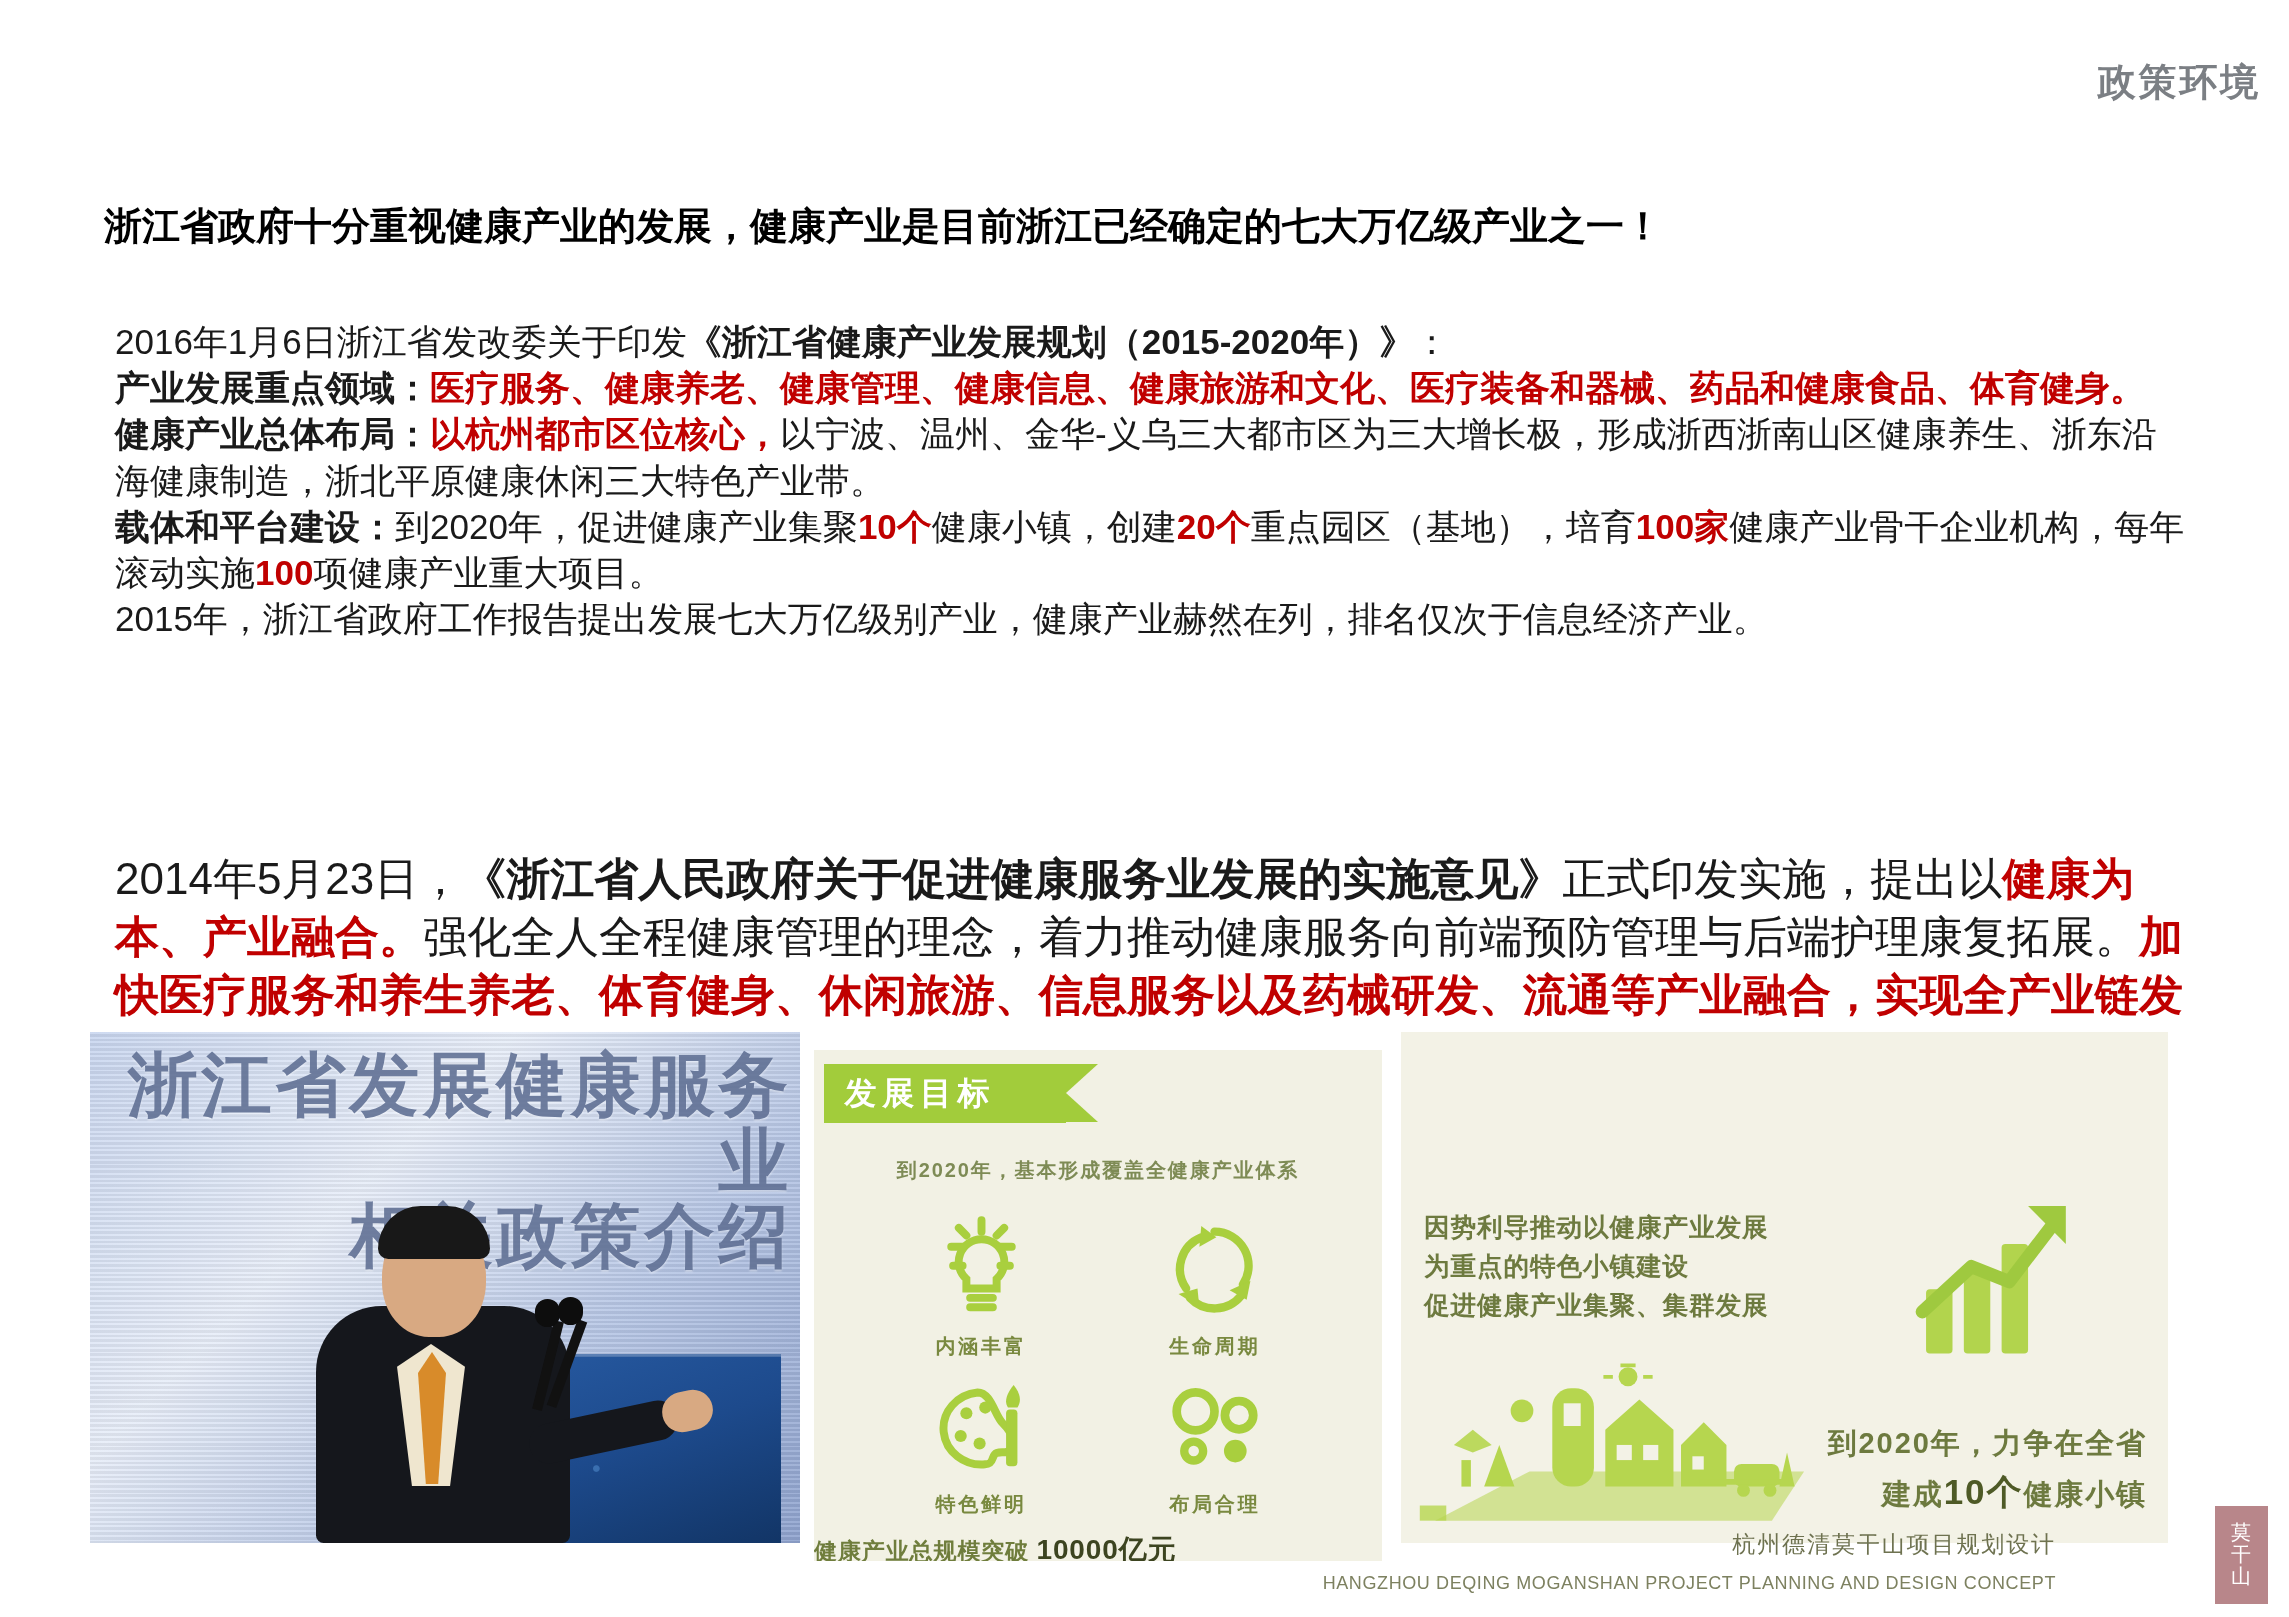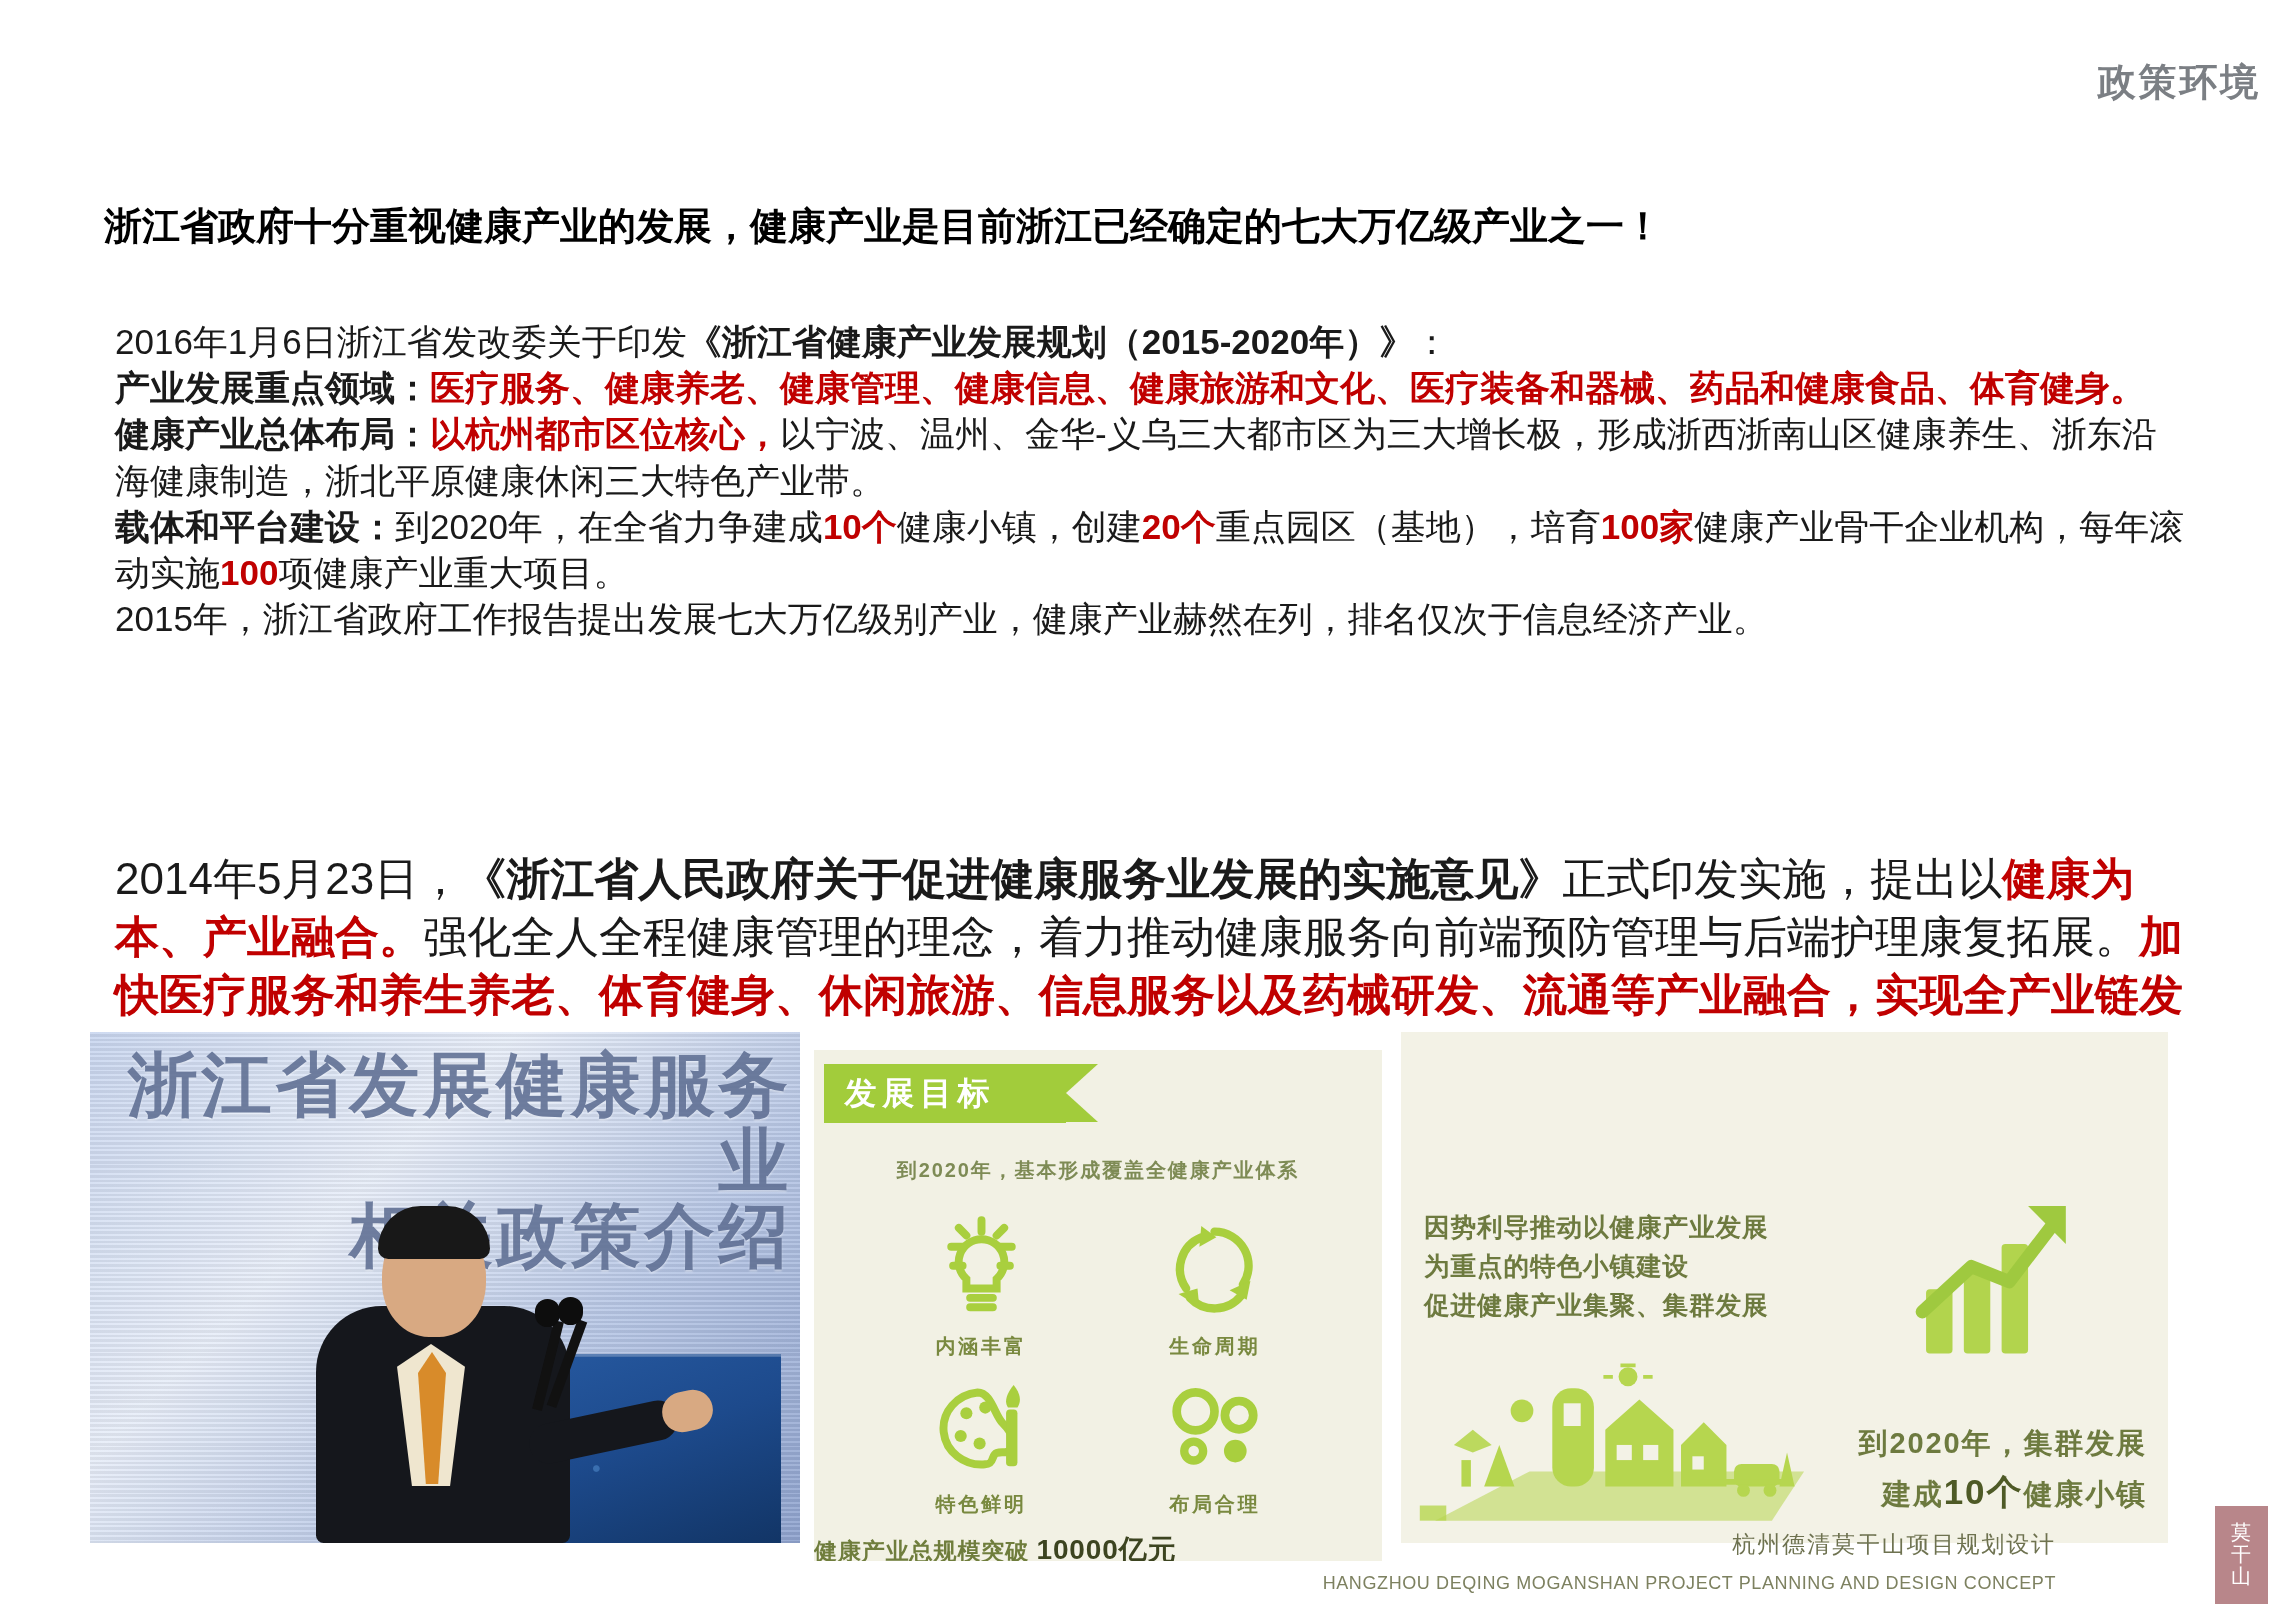--- a/index.html
+++ b/index.html
@@ -217,21 +217,21 @@
 
     <p class="para">
       <span class="b">产业发展重点领域：</span><span class="redb">医疗服务、健康养老、健康管理、健康信息、健康旅游和文化、医疗装备和器械、药品和健康食品、体育健身。</span>
     </p>
 
     <p class="para">
       <span class="b">健康产业总体布局：</span><span class="redb">以杭州都市区位核心，</span><span>以宁波、温州、金华-义乌三大都市区为三大增长极，形成浙西浙南山区健康养生、浙东沿海健康制造，浙北平原健康休闲三大特色产业带。</span>
     </p>
 
     <p class="para">
-      <span class="b">载体和平台建设：</span><span>到2020年，在全省力争建成</span><span class="redb">10个</span><span>健康小镇，创建</span><span class="redb">20个</span><span>重点园区（基地），培育</span><span class="redb">100家</span><span>健康产业骨干企业机构，每年滚动实施</span><span class="redb">100</span><span>项健康产业重大项目。</span>
+      <span class="b">载体和平台建设：</span><span>到2020年，促进健康产业集聚</span><span class="redb">10个</span><span>健康小镇，创建</span><span class="redb">20个</span><span>重点园区（基地），培育</span><span class="redb">100家</span><span>健康产业骨干企业机构，每年滚动实施</span><span class="redb">100</span><span>项健康产业重大项目。</span>
     </p>
 
     <p class="para">2015年，浙江省政府工作报告提出发展七大万亿级别产业，健康产业赫然在列，排名仅次于信息经济产业。</p>
   </div>
 
   <div class="body-block2">
     <p class="para">
       <span>2014年5月23日，</span><span class="b">《浙江省人民政府关于促进健康服务业发展的实施意见》</span><span>正式印发实施，提出以</span><span class="redb">健康为本、产业融合。</span><span>强化全人全程健康管理的理念，着力推动健康服务向前端预防管理与后端护理康复拓展。</span><span class="redb">加快医疗服务和养生养老、体育健身、休闲旅游、信息服务以及药械研发、流通等产业融合，实现全产业链发展。</span>
     </p>
   </div>
@@ -374,21 +374,21 @@
             <path d="M108 6 l8 0 M104 12 l-5 0 M120 12 l5 0" stroke="#b6d64f" stroke-width="2"></path>
             <path d="M2 80 l14 0 0 8 -14 0 z" opacity=".8"></path>
           </g>
           <g stroke="#f3f2e6" stroke-width="3">
             <path d="M54 90 h18 M84 90 h18 M114 90 h18 M144 90 h18"></path>
           </g>
         </svg>
       </div>
 
       <div class="tagline">
-        <div>到2020年，集群发展</div>
+        <div>到2020年，力争在全省</div>
         <div>
           <span>建成</span><span class="num">10个</span><span>健康小镇</span>
         </div>
       </div>
     </div>
 
   </div>
 
   <div class="footer-cn">杭州德清莫干山项目规划设计</div>
   <div class="footer-en">HANGZHOU DEQING MOGANSHAN PROJECT PLANNING AND DESIGN CONCEPT</div>

